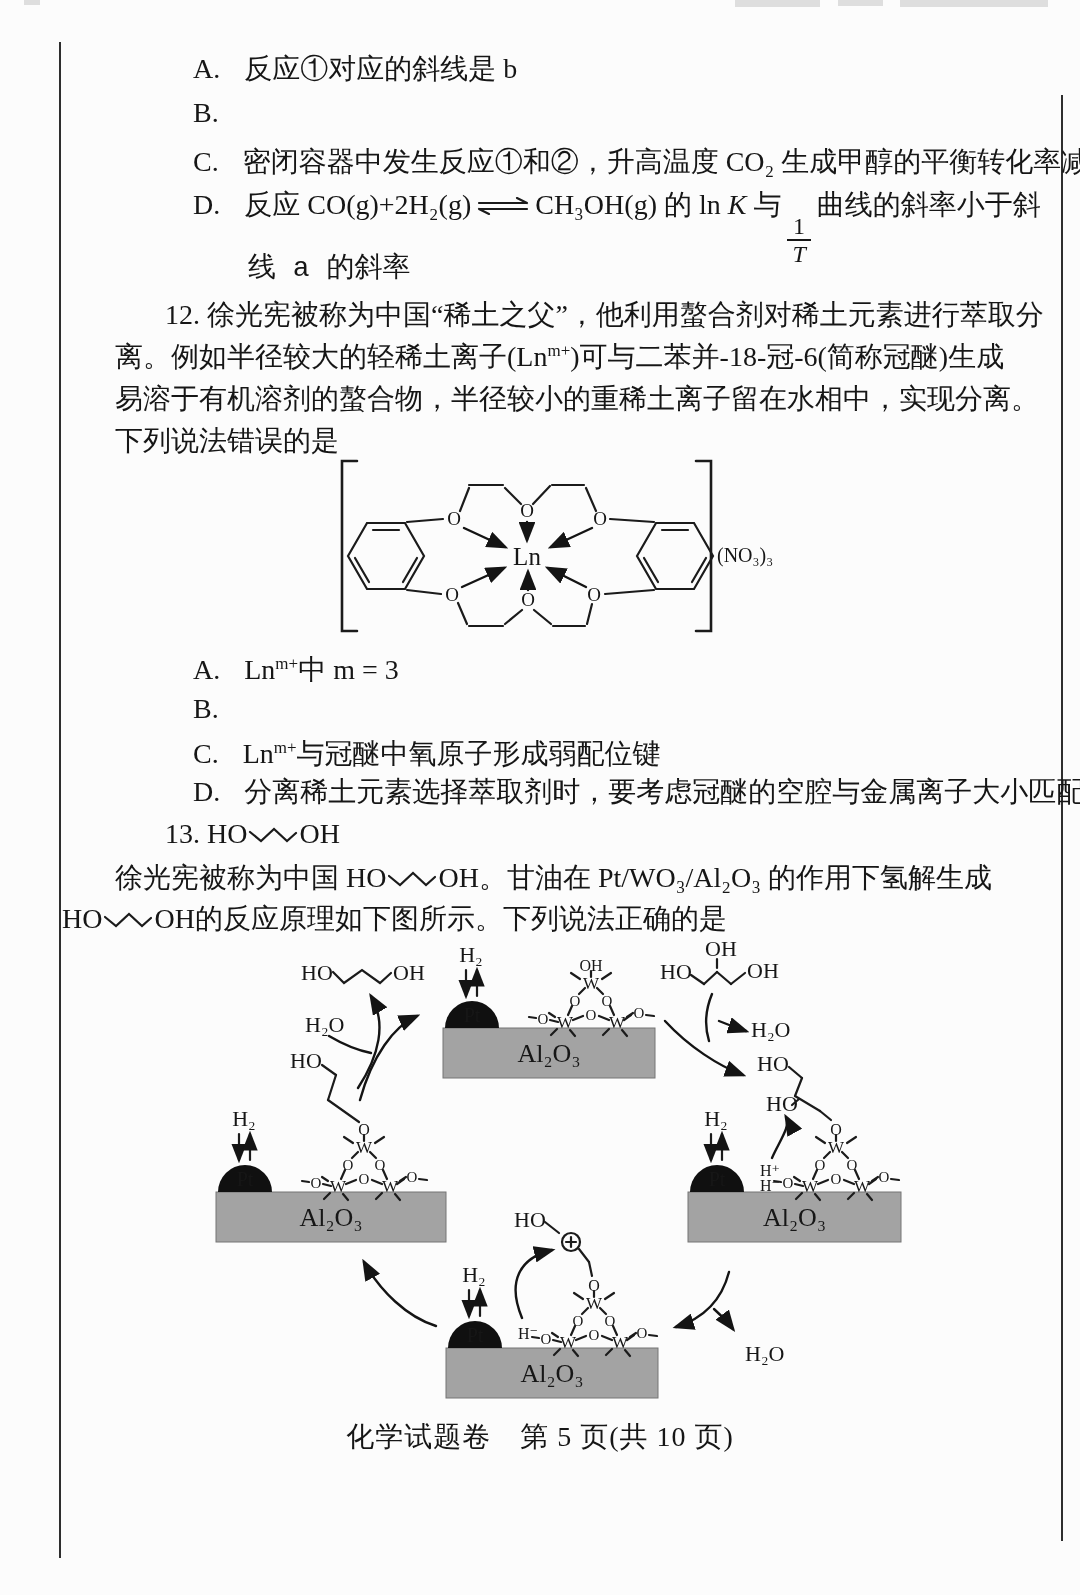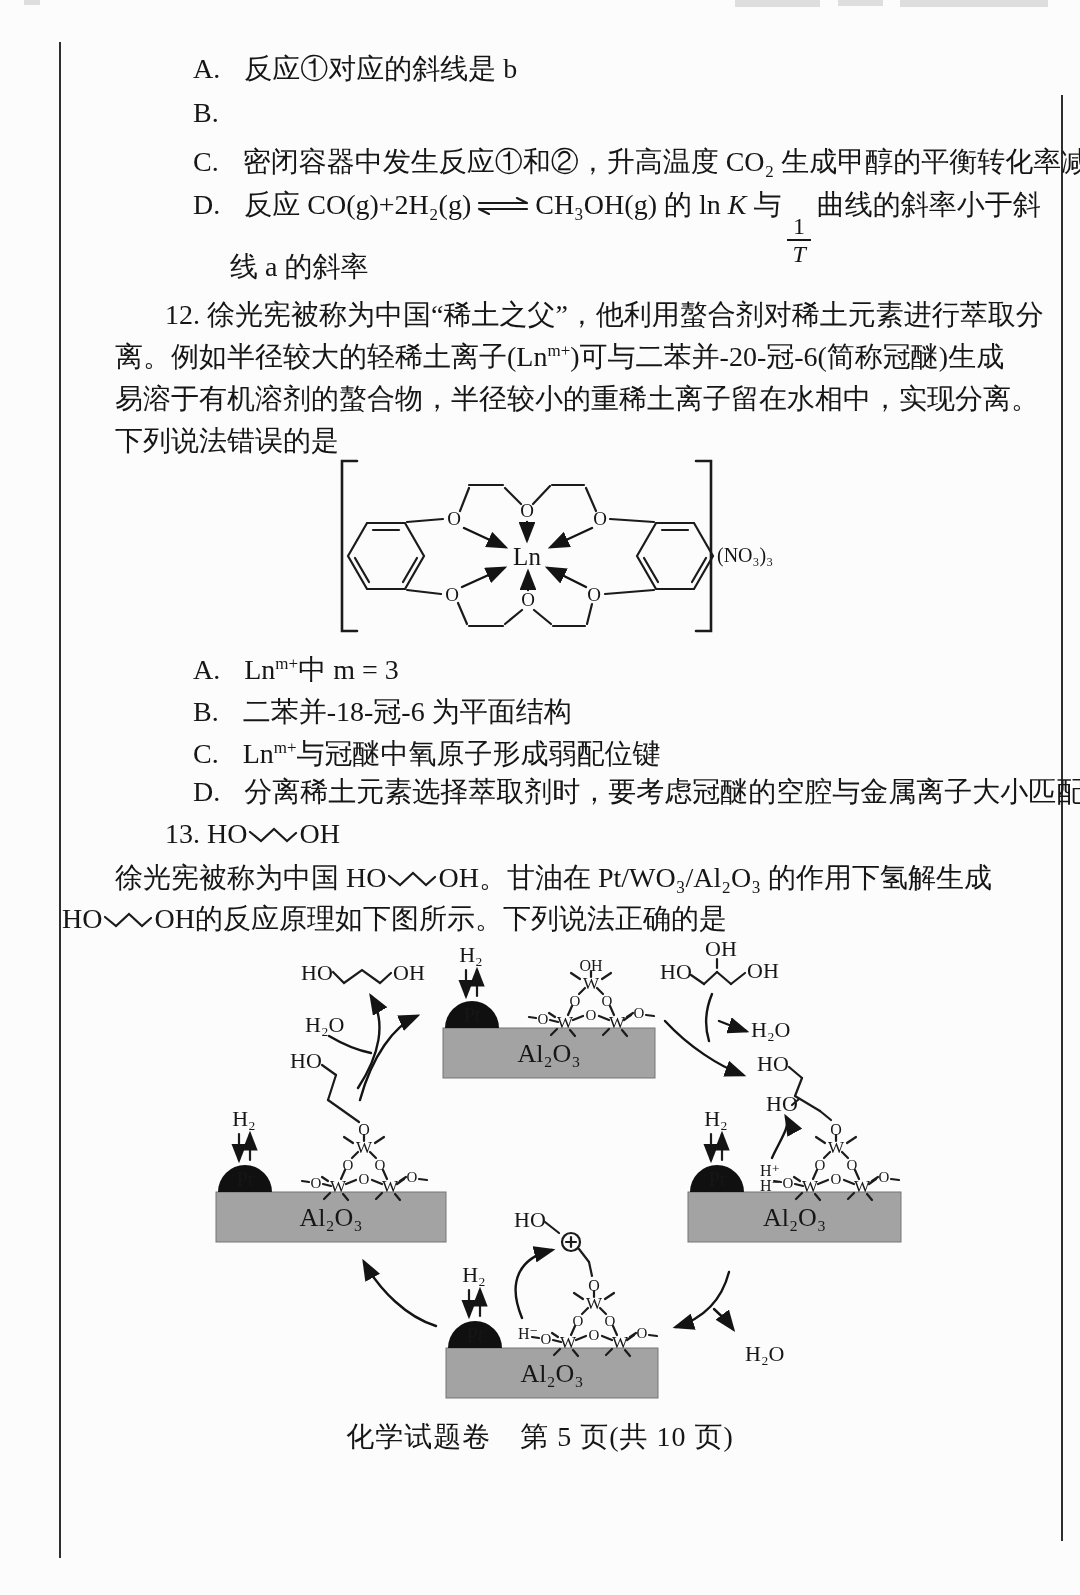--- a/index.html
+++ b/index.html
@@ -53,26 +53,26 @@
       <div class="opt-row" style="top: 186px;">
         <span class="opt-label">D.</span>
         <span><span>反应 CO(g)+2H₂(g)</span><svg width="52" height="18" viewBox="0 0 52 18" class="eq-svg">
             <path d="M2,6 H50 M50,6 L40,1" class="bond"></path>
             <path d="M2,12 H50 M2,12 L12,17" class="bond"></path>
           </svg><span>CH₃OH(g) 的 ln </span><span class="it">K</span><span> 与</span><span class="frac">
             <span class="num">1</span>
             <span class="den">T</span>
           </span><span>曲线的斜率小于斜</span></span>
       </div>
-      <div class="para-line" style="top: 248px; left: 230px;"><span>线 a 的斜率</span></div>
+      <div class="para-line" style="top: 248px; left: 248px; font-family: Liberation Mono, monospace;"><span>线 a 的斜率</span></div>
     </div>
 
   <div id="q12-para">
       <div class="para-line" style="top: 296px; left: 165px; text-align: center;"><span>12. 徐光宪被称为中国“稀土之父”，他利用螯合剂对稀土元素进行萃取分</span></div>
-      <div class="para-line" style="top: 338px; left: 115px;"><span>离。例如半径较大的轻稀土离子(Ln</span><sup class="sup">m+</sup><span>)可与二苯并-20-冠-6(简称冠醚)生成</span></div>
+      <div class="para-line" style="top: 338px; left: 115px;"><span>离。例如半径较大的轻稀土离子(Ln</span><sup class="sup">m+</sup><span>)可与二苯并-18-冠-6(简称冠醚)生成</span></div>
       <div class="para-line" style="top: 380px; left: 115px;"><span>易溶于有机溶剂的螯合物，半径较小的重稀土离子留在水相中，实现分离。</span></div>
       <div class="para-line" style="top: 422px; left: 115px;"><span>下列说法错误的是</span></div>
     </div>
 
   <svg class="abs" style="left:333px;top:448px;" width="460" height="198" viewBox="0 0 460 198">
     <defs>
       <marker id="ahc" markerWidth="9" markerHeight="7" refX="7.5" refY="3.5" orient="auto">
         <path d="M0,0 L9,3.5 L0,7 z" fill="#141414"></path>
       </marker>
     </defs>
@@ -137,21 +137,20 @@
     </g>
   </svg>
 
   <div id="q12-opts">
       <div class="opt-row" style="top: 651px;">
         <span class="opt-label">A.</span>
         <span><span>Ln</span><sup class="sup">m+</sup><span>中 m = 3</span></span>
       </div>
       <div class="opt-row" style="top: 693px;">
         <span class="opt-label">B.</span>
-        <span><span>二苯并-18-冠-6 为平面结构</span></span>
       </div>
       <div class="opt-row" style="top: 735px;">
         <span class="opt-label">C.</span>
         <span><span>Ln</span><sup class="sup">m+</sup><span>与冠醚中氧原子形成弱配位键</span></span>
       </div>
       <div class="opt-row" style="top: 773px;">
         <span class="opt-label">D.</span>
         <span><span>分离稀土元素选择萃取剂时，要考虑冠醚的空腔与金属离子大小匹配</span></span>
       </div>
     </div>

